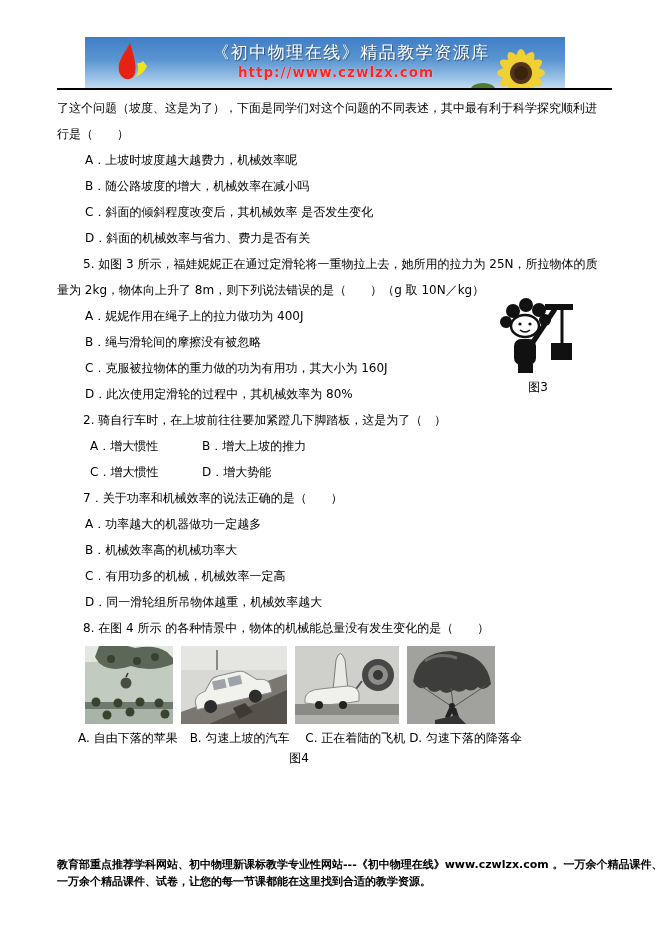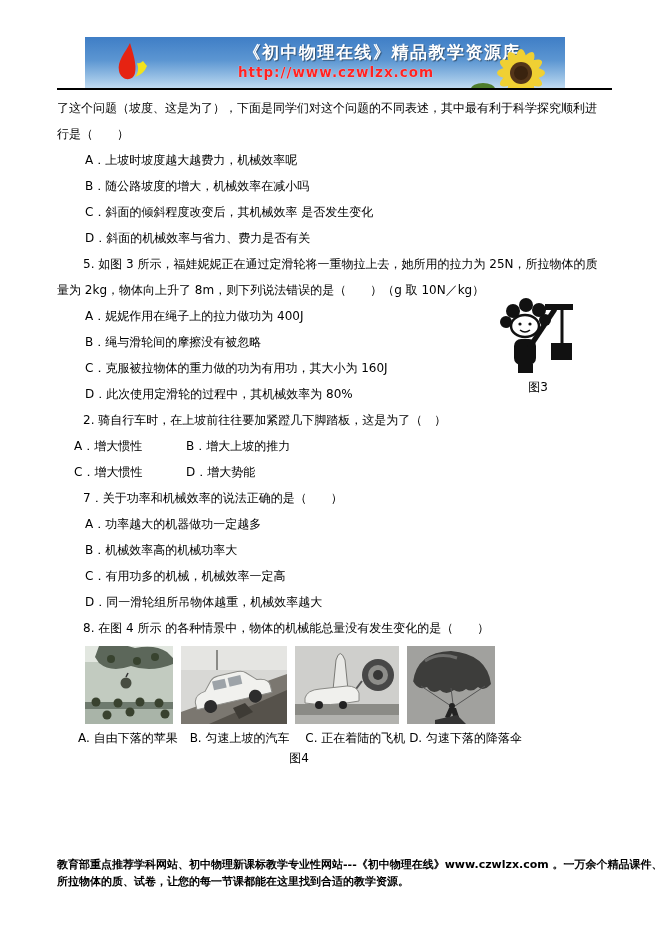--- a/index.html
+++ b/index.html
@@ -4,36 +4,36 @@
 <style>
   html,body{margin:0;padding:0;}
   body{
     width:661px;height:936px;background:#ffffff;position:relative;overflow:hidden;
     font-family:"DejaVu Sans", sans-serif;color:#000;
   }
   
   .banner{position:absolute;left:85px;top:37px;width:480px;height:52px;overflow:hidden;
     background:linear-gradient(180deg,#3f7ec6 0%,#5c96d2 45%,#9cc3e6 80%,#c4ddf2 100%);}
   .banner-logo{position:absolute;left:28px;top:4px;width:40px;height:46px;}
-  .banner-title{position:absolute;left:96px;top:4px;width:340px;text-align:right;
-    color:#ffffff;font-weight:bold;font-size:17px;letter-spacing:1.5px;
+  .banner-title{position:absolute;left:96px;top:4px;width:340px;text-align:center;
+    color:#ffffff;font-weight:normal;font-size:17px;letter-spacing:1.5px;
     text-shadow:1px 1px 1px rgba(0,0,0,.45);white-space:nowrap;}
   .banner-url{position:absolute;left:96px;top:27px;width:310px;text-align:center;
     color:#ff2222;font-weight:bold;font-size:13.5px;letter-spacing:1px;
     text-shadow:0 0 1px #ffffff;white-space:nowrap;}
   .banner-sunflower{position:absolute;right:2px;bottom:-6px;width:92px;height:52px;}
   
   .rule{position:absolute;left:57px;top:88px;width:555px;height:2px;background:#000;}
   
   .content{position:absolute;left:57px;top:95px;width:560px;}
   .line{height:26px;line-height:26px;font-size:12px;white-space:nowrap;}
   .ind-q{padding-left:26px;}
   .ind-o{padding-left:28px;}
   .ind-s{padding-left:17px;}
-  .col{display:inline-block;width:112px;}
+  .col{display:inline-block;width:112px;margin-left:16px;}
   
   .fig3{position:absolute;left:433px;top:203px;width:96px;text-align:center;}
   .fig3 svg{display:block;margin:0 auto;}
   .fig3-label{font-size:12px;height:18px;line-height:18px;}
   
   .photos{display:flex;gap:8px;margin-left:28px;margin-top:5px;height:78px;}
   .photo{height:78px;flex:0 0 auto;}
   .caption{margin-left:21px;margin-top:4px;height:20px;line-height:20px;font-size:12px;white-space:nowrap;}
   .fig4-label{width:428px;margin-left:28px;text-align:center;height:20px;line-height:20px;font-size:12px;}
   .section-heading{margin-top:7px;}
@@ -182,14 +182,14 @@
     </svg>
   </div>
 
   <div class="caption">A. 自由下落的苹果　B. 匀速上坡的汽车　 C. 正在着陆的飞机 D. 匀速下落的降落伞</div>
   <div class="fig4-label">图4</div>
 
 </div>
 
 <div class="footer">
   <div>教育部重点推荐学科网站、初中物理新课标教学专业性网站---《初中物理在线》www.czwlzx.com 。一万余个精品课件、</div>
-  <div>所拉物体的质、试卷，让您的每一节课都能在这里找到合适的教学资源。</div>
+  <div>一万余个精品课件、试卷，让您的每一节课都能在这里找到合适的教学资源。</div>
 </div>
 
 </body></html>

